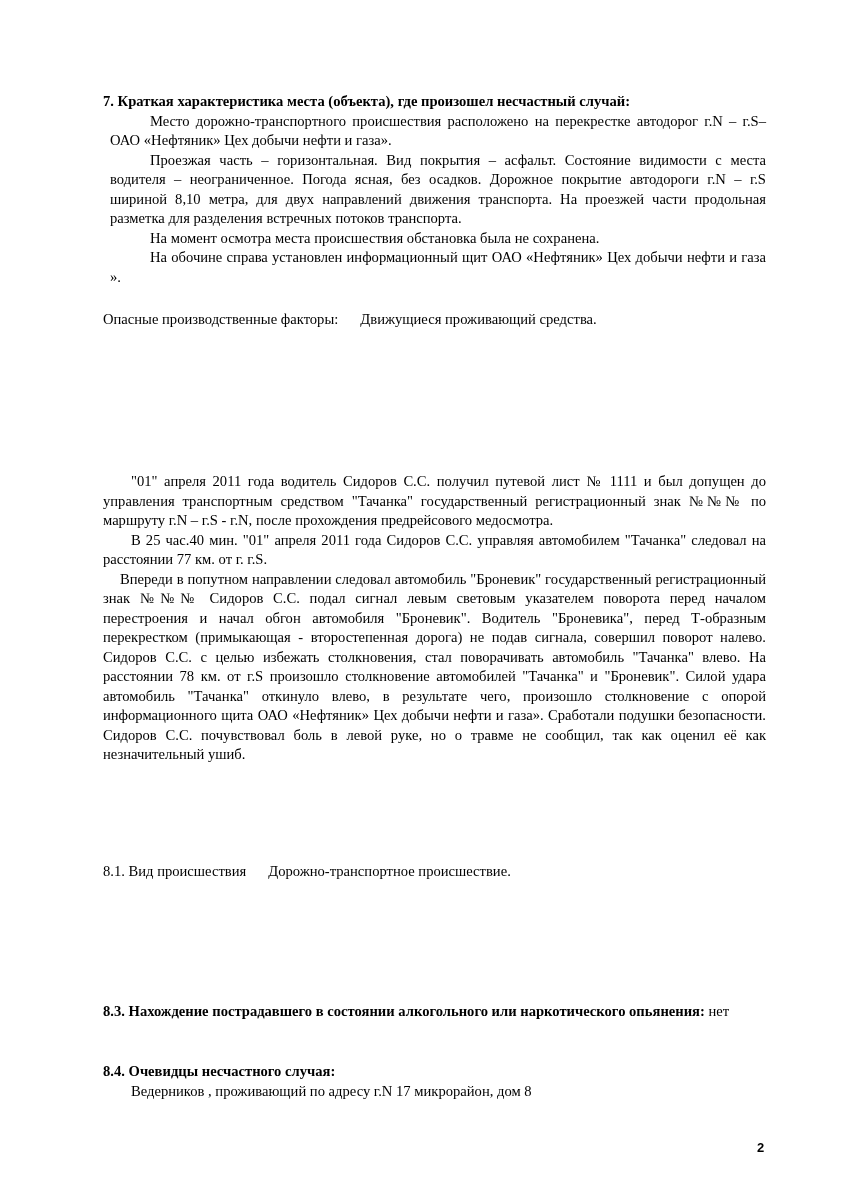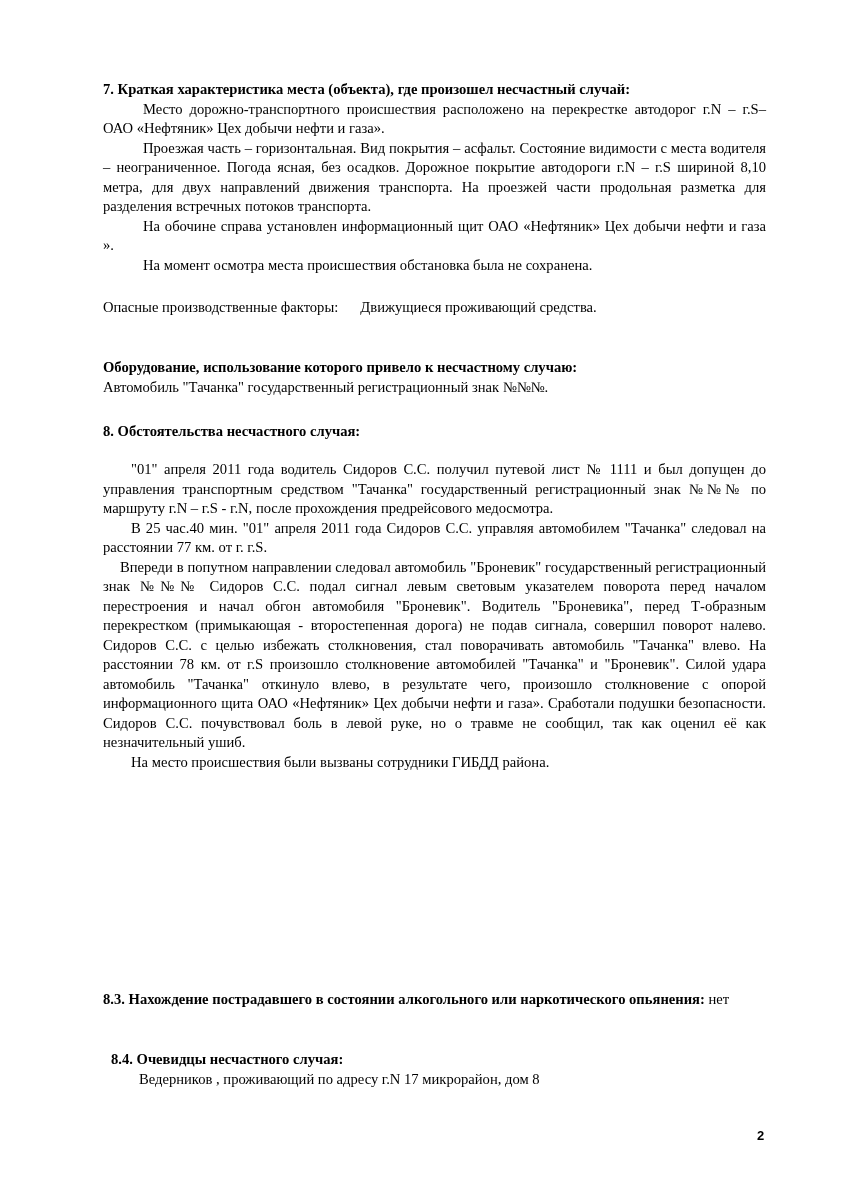--- a/index.html
+++ b/index.html
@@ -1,68 +1,63 @@
 <!DOCTYPE html>
 <html><head>
 <meta charset="utf-8">
 <style>
   html, body { margin:0; padding:0; background:#ffffff; }
   body { width:850px; height:1197px; position:relative; overflow:hidden;
          font-family:"Liberation Serif","DejaVu Serif",serif; color:#000; }
-  .page { position:absolute; left:0; top:0; width:850px; height:1088px; }
+  .page { position:absolute; left:0; top:12px; width:850px; height:1088px; }
   .blk { position:absolute; left:103px; width:663px; font-size:14.6px; line-height:19.5px; }
   .b { font-weight:bold; }
   .j { text-align:justify; text-align-last:left; }
-  .ind { text-indent:40px; }
+  .ind { text-indent:40px;margin-left:7px; }
   .ind2 { text-indent:28px; }
   .ind3 { text-indent:17px; }
   p { margin:0; }
   .pagenum { position:absolute; left:757px; top:1128px; font-family:"Liberation Sans","DejaVu Sans",sans-serif; font-size:13px; font-weight:bold; }
   .label { font-weight:normal; }
   .gap { display:inline-block; width:22px; }
 </style>
 </head>
 <body>
 
 <div class="page">
 
   <div class="blk" style="top:80px;">
     <p class="b">7. Краткая характеристика места (объекта), где произошел несчастный случай:</p>
     <p class="j ind">Место дорожно-транспортного происшествия расположено на перекрестке автодорог г.N – г.S– ОАО «Нефтяник» Цех добычи нефти и газа».</p>
     <p class="j ind">Проезжая часть – горизонтальная. Вид покрытия – асфальт. Состояние видимости с места водителя – неограниченное. Погода ясная, без осадков. Дорожное покрытие автодороги г.N – г.S шириной 8,10 метра, для двух направлений движения транспорта. На проезжей части продольная разметка для разделения встречных потоков транспорта.</p>
+    <p class="j ind">На момент осмотра места происшествия обстановка была не сохранена.</p>
     <p class="j ind">На обочине справа установлен информационный щит ОАО «Нефтяник» Цех добычи нефти и газа ».</p>
-    <p class="j ind">На момент осмотра места происшествия обстановка была не сохранена.</p>
   </div>
 
   <div class="blk" style="top:298px;">
     <span class="label">Опасные производственные факторы:</span><span class="gap"></span><span>Движущиеся проживающий средства.</span>
   </div>
 
-  <div class="blk" style="top:358px;">
-    <p class="b">Оборудование, использование которого привело к несчастному случаю:</p>
-    <p>Автомобиль "Тачанка" государственный регистрационный знак №№№.</p>
-  </div>
 
-  <div class="blk" style="top:422px;">
-    <p class="b">8. Обстоятельства несчастного случая:</p>
-  </div>
   <div class="blk" style="top:460px;">
     <p class="j ind2">"01" апреля 2011 года водитель Сидоров С.С. получил путевой лист № 1111 и был допущен до управления транспортным средством "Тачанка" государственный регистрационный знак №№№ по маршруту г.N – г.S - г.N, после прохождения предрейсового медосмотра.</p>
     <p class="j ind2">В 25 час.40 мин. "01" апреля 2011 года Сидоров С.С. управляя автомобилем "Тачанка" следовал на расстоянии 77 км. от г. г.S.</p>
     <p class="j ind3">Впереди в попутном направлении следовал автомобиль "Броневик" государственный регистрационный знак №№№ Сидоров С.С. подал сигнал левым световым указателем поворота перед началом перестроения и начал обгон автомобиля "Броневик". Водитель "Броневика", перед Т-образным перекрестком (примыкающая - второстепенная дорога) не подав сигнала, совершил поворот налево. Сидоров С.С. с целью избежать столкновения, стал поворачивать автомобиль "Тачанка" влево. На расстоянии 78 км. от г.S произошло столкновение автомобилей "Тачанка" и "Броневик". Силой удара автомобиль "Тачанка" откинуло влево, в результате чего, произошло столкновение с опорой информационного щита ОАО «Нефтяник» Цех добычи нефти и газа». Сработали подушки безопасности. Сидоров С.С. почувствовал боль в левой руке, но о травме не сообщил, так как оценил её как незначительный ушиб.</p>
-    <p class="j ind2">На место происшествия были вызваны сотрудники ГИБДД района.</p>
   </div>
 
+  <div class="blk" style="top:850px;">
+    <span class="label">8.1. Вид происшествия</span><span class="gap"></span><span>Дорожно-транспортное происшествие.</span>
+  </div>
 
   <div class="blk" style="top:893px;">
   </div>
 
   <div class="blk" style="top:990px;">
     <p class="j"><span class="b">8.3. Нахождение пострадавшего в состоянии алкогольного или наркотического опьянения:</span> <span>нет</span></p>
   </div>
 
-  <div class="blk" style="top:1050px;margin-left:8px;">
+  <div class="blk" style="top:1050px;">
     <p class="b">8.4. Очевидцы несчастного случая:</p>
     <p class="ind2">Ведерников , проживающий по адресу г.N 17 микрорайон, дом 8</p>
   </div>
 
   <div class="pagenum">2</div>
 </div>
 
 </body></html>

